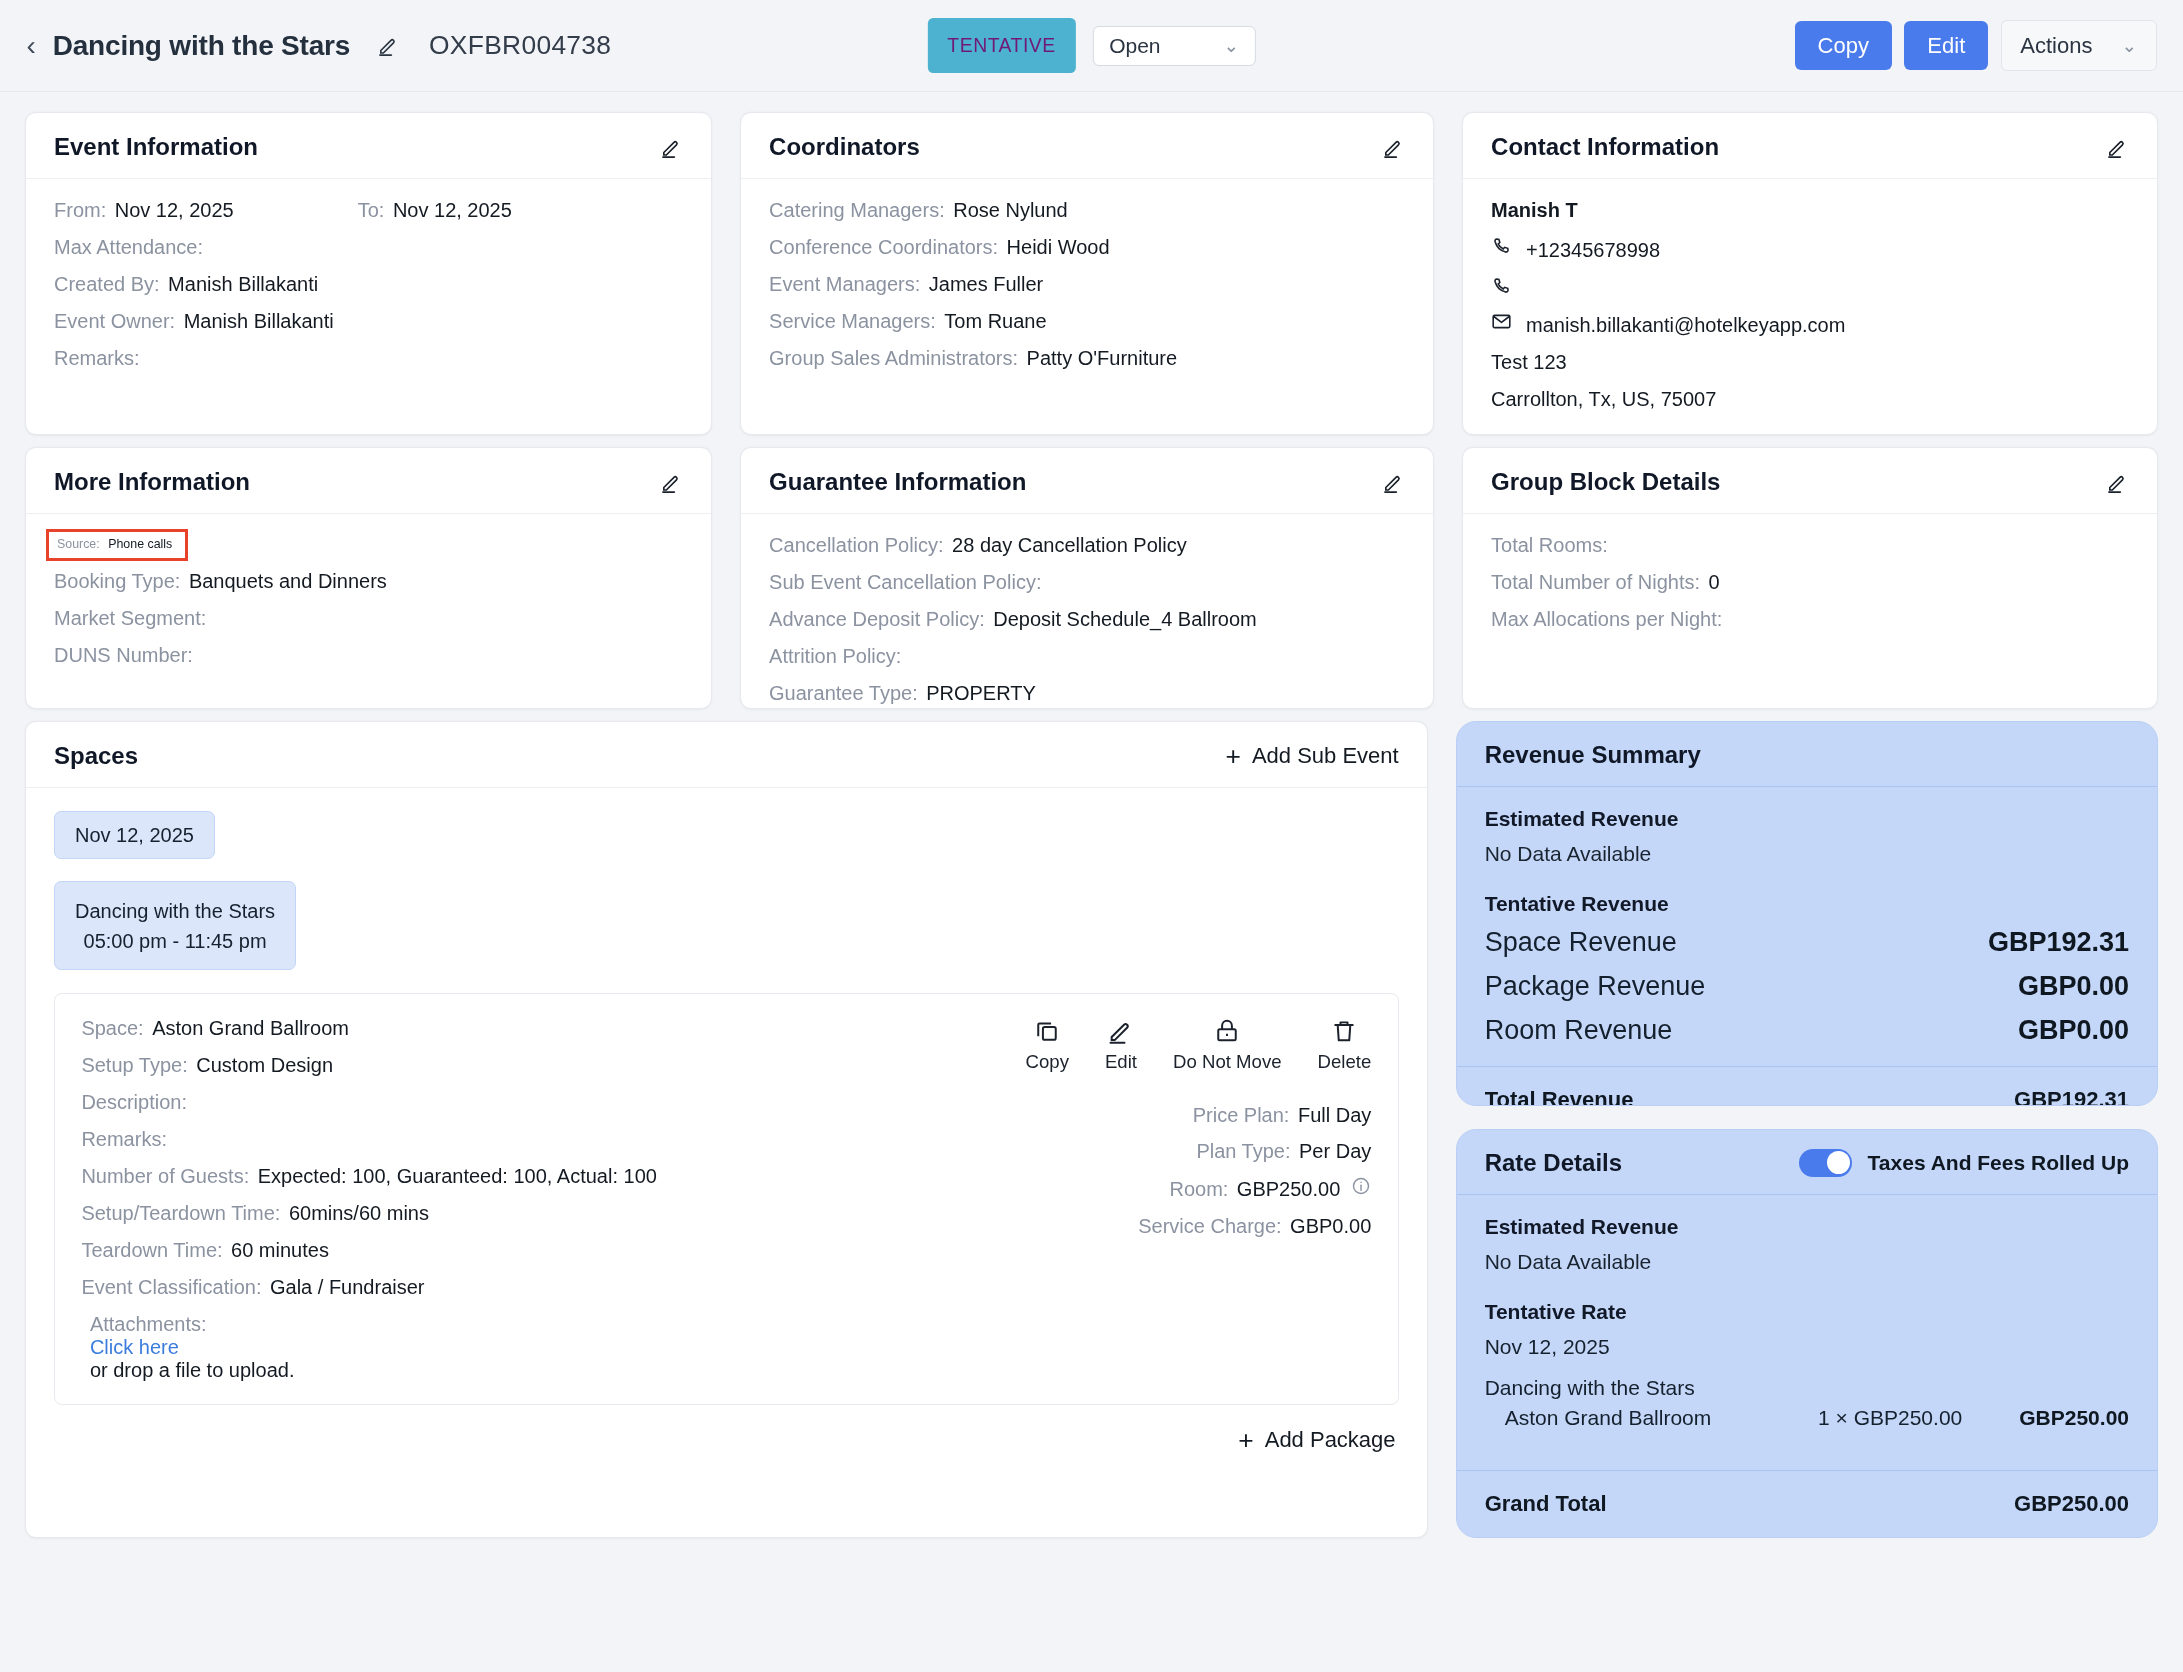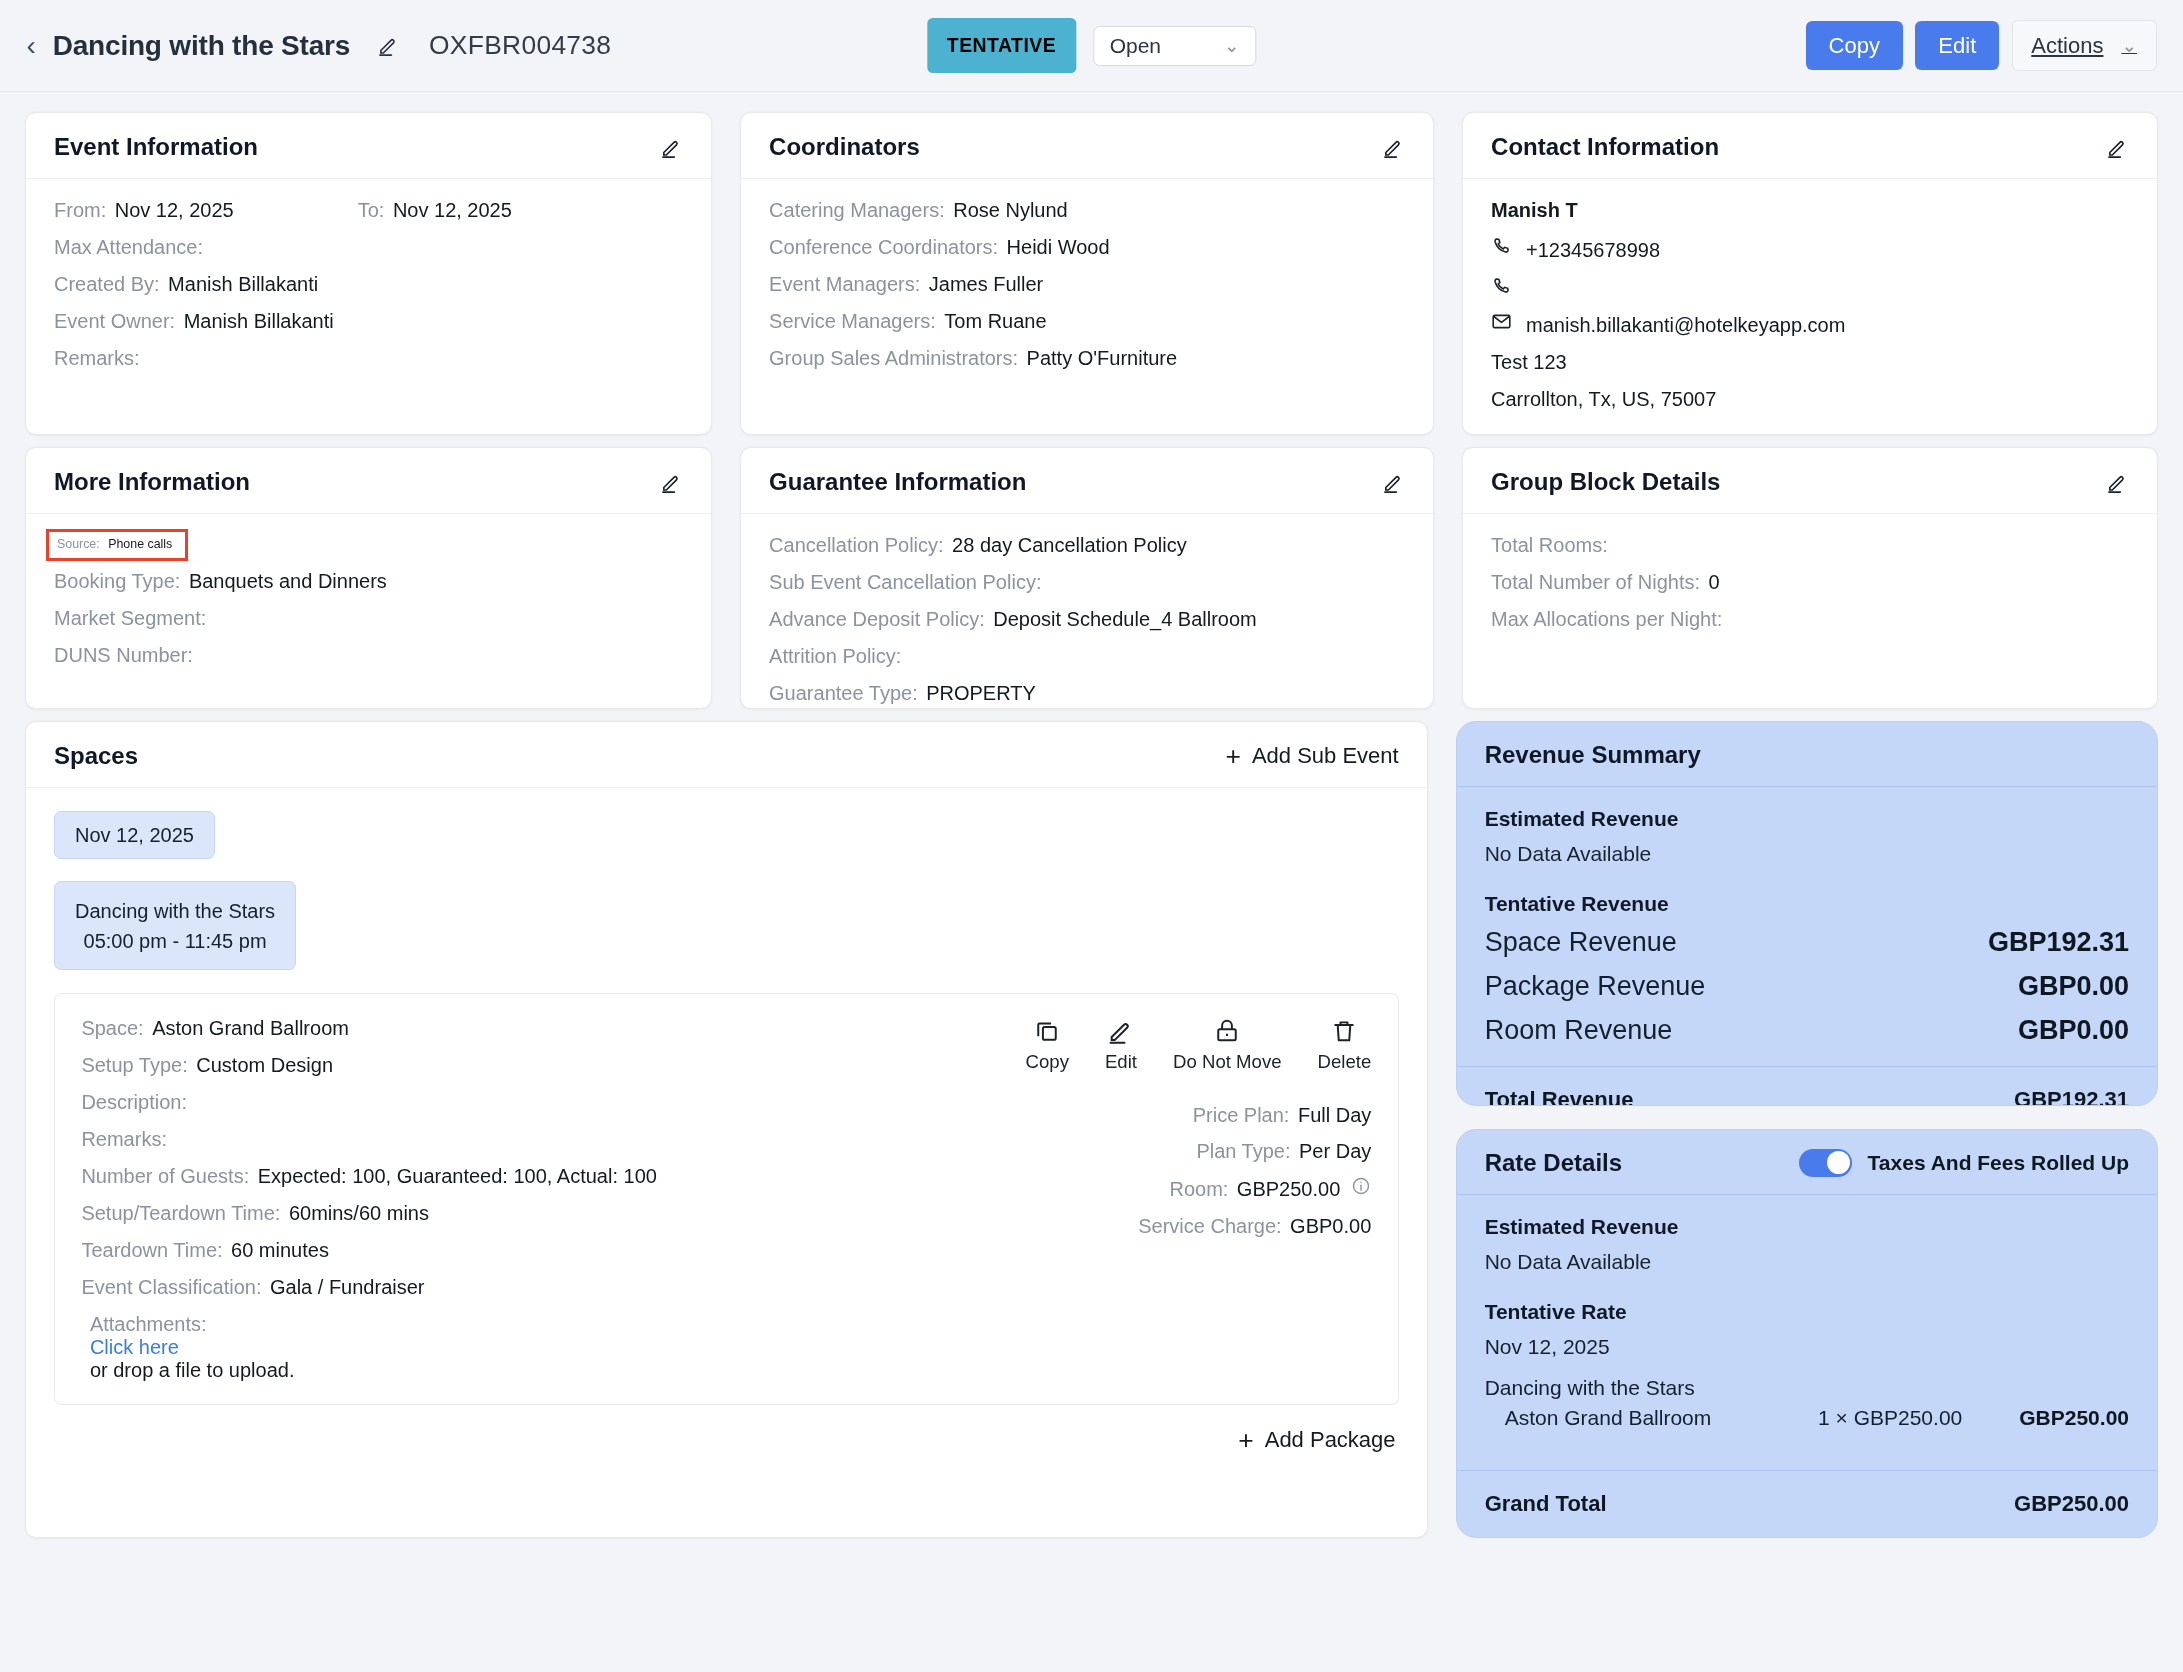--- a/index.html
+++ b/index.html
@@ -29,43 +29,43 @@
   }
   .title-edit { margin-left: 26.4px; cursor: pointer; display:flex; }
   .code {
     margin-left: 29.5px; font-size: 26.4px; color: #333c4a; letter-spacing: 0.3px;
   }
   .center-group {
     position: absolute; left: 50%; transform: translateX(-50%);
     display: flex; align-items: center; gap: 17px;
   }
   .status-badge {
-    background: #4cb2cf; color: #000000;
-    font-size: 19.4px; font-weight: bold; letter-spacing: 0.5px;
+    background: #4cb2cf; color: #701a75;
+    font-size: 19.4px; font-weight: normal; letter-spacing: 0.5px;
     padding: 16px 20px; border-radius: 5.4px;
   }
   .status-select {
     background: #ffffff; border: 0.8px solid #d6dae1; border-radius: 6.2px;
     width: 163px; height: 40px;
     display: flex; align-items: center; justify-content: space-between;
     padding: 0 15.5px; font-size: 21px; color: #2b3442; cursor: pointer;
   }
   .chev { color: #8a93a3; font-size: 18.6px; }
   .right-group {
     margin-left: auto; display: flex; align-items: center; gap: 12.4px;
   }
   .btn-primary {
     background: #4a7bec; color: #fff; border: none; border-radius: 6.2px;
     font-size: 22px; padding: 11.7px 23px; cursor: pointer;
     font-family: inherit;
   }
   .btn-ghost {
     background: #f7f8fa; color: #2b3442; border: 0.8px solid #e1e4ea;
     border-radius: 6.2px; font-size: 22px; padding: 11.7px 18.6px; cursor: pointer;
-    display: flex; align-items: center; gap: 18px; font-family: inherit; text-decoration: underline;
+    display: flex; align-items: center; gap: 29px; font-family: inherit;
   }
 
   
   .page { padding: 20px 25px; display: flex; flex-direction: column; gap: 12px; }
   .row { display: flex; gap: 28px; align-items: stretch; }
   .card {
     background: #ffffff; border-radius: 11px;
     border: 0.8px solid #e7e9ee;
     box-shadow: 0 0.8px 2.3px rgba(16,24,40,.05);
     display: flex; flex-direction: column;

